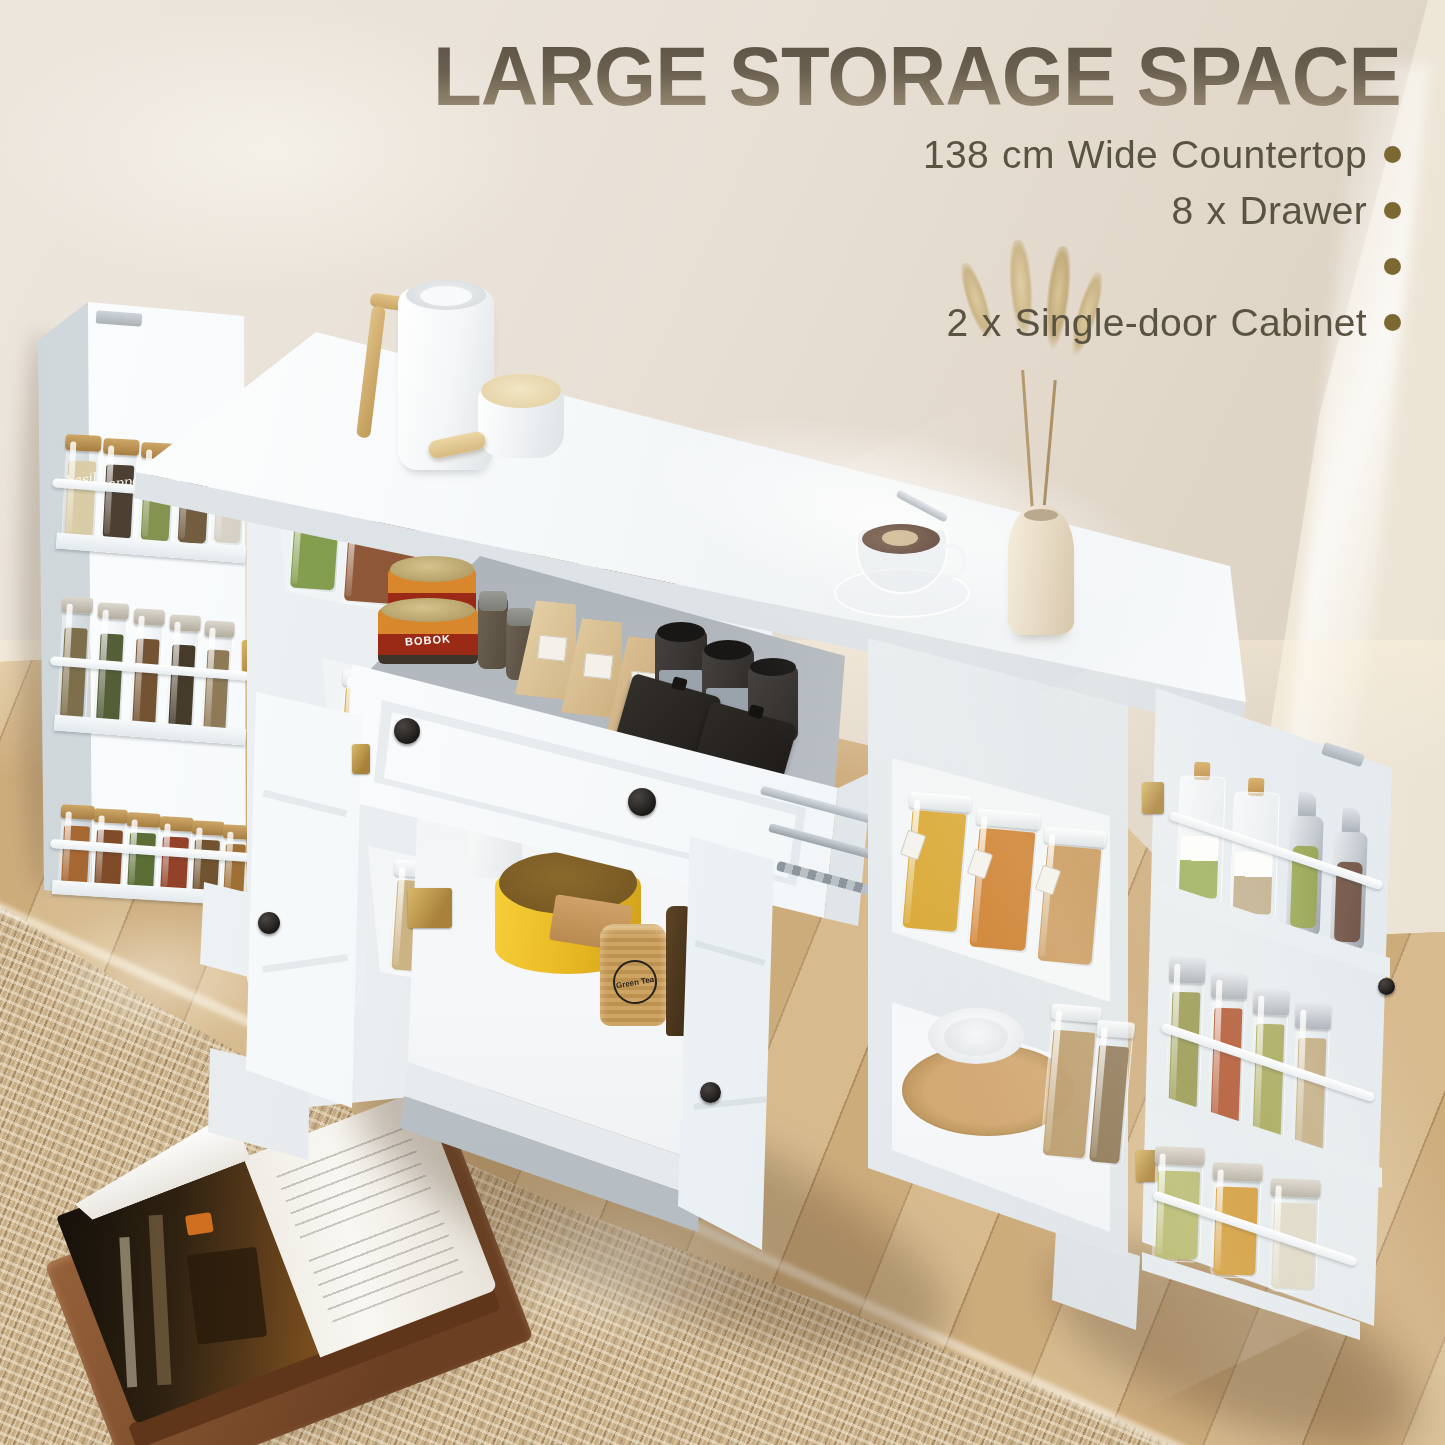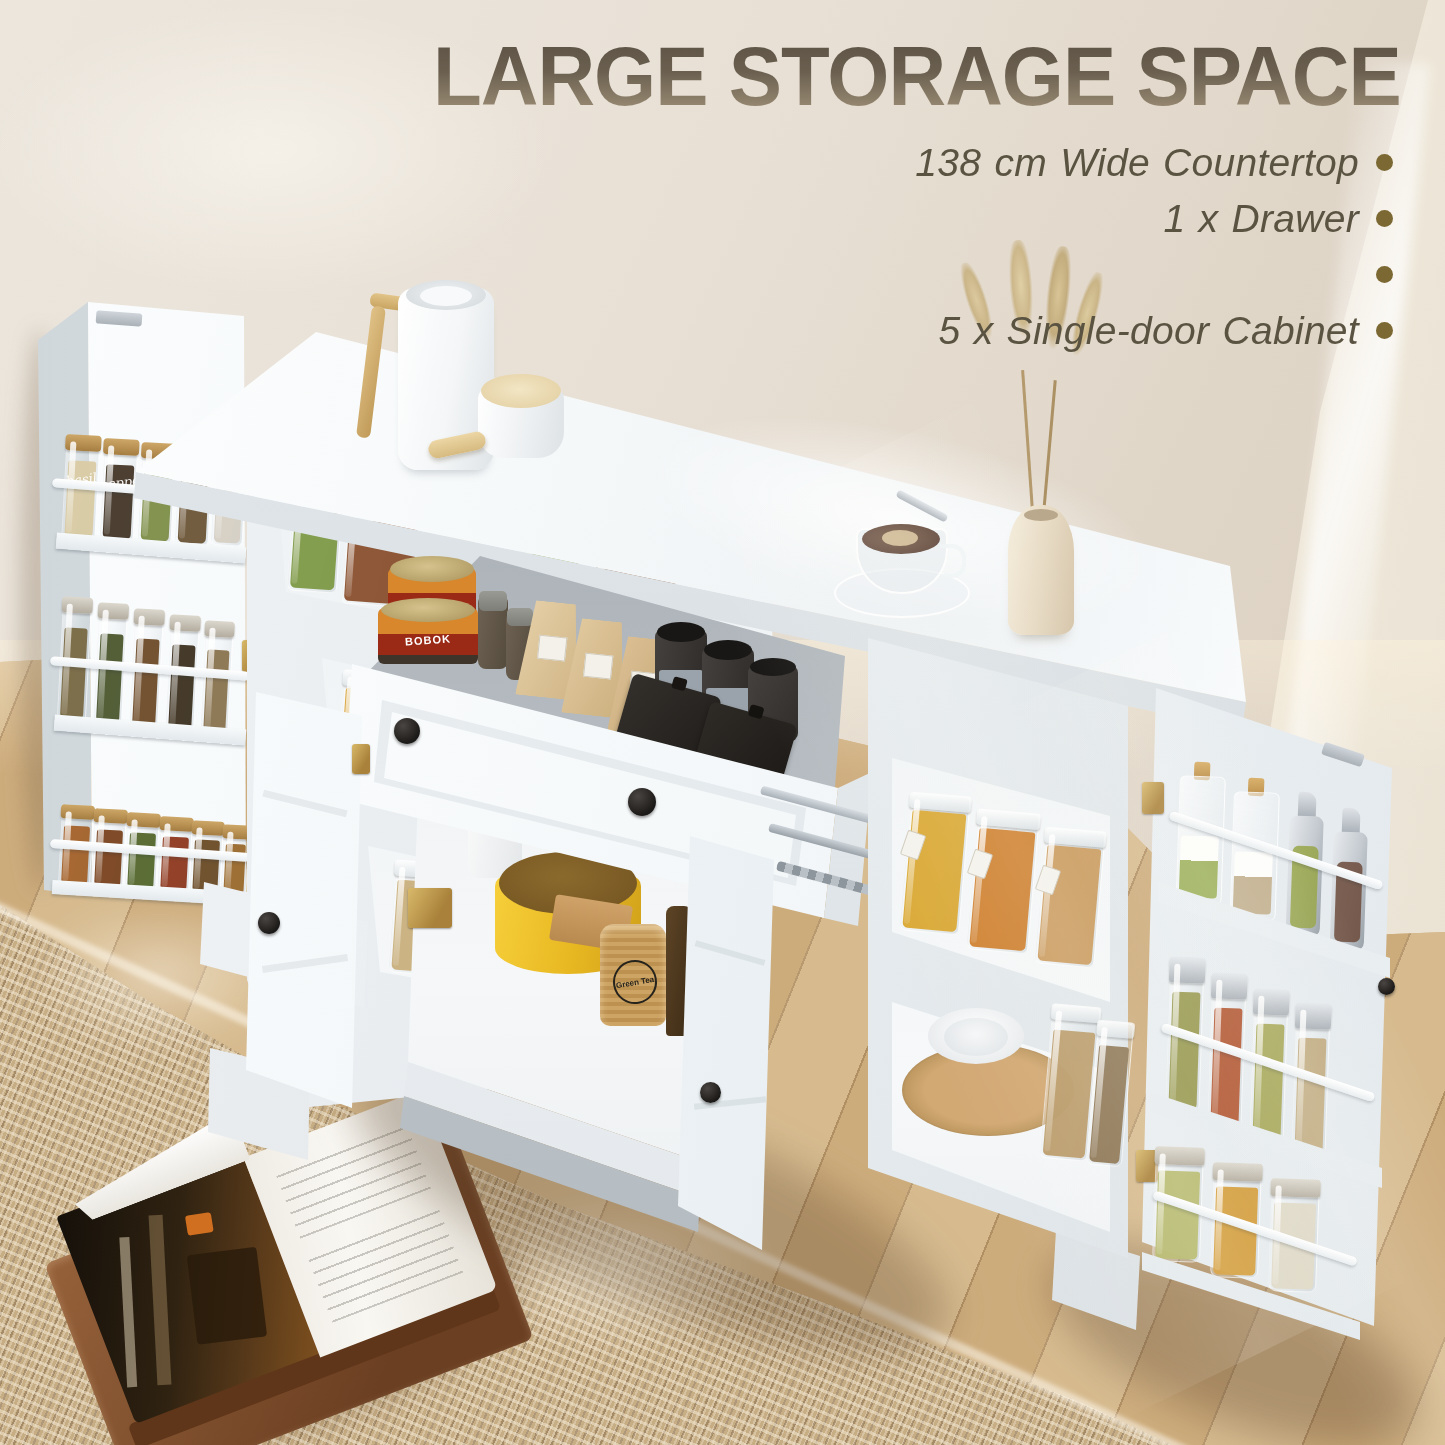--- a/index.html
+++ b/index.html
@@ -57,21 +57,21 @@
           font-family:"DejaVu Serif",serif;font-style:italic;font-size:13px;transform:rotate(-10deg);}
   .tag{position:absolute;width:17px;height:24px;background:#f4f2ec;border:1px solid #cfcabc;border-radius:2px;transform:rotate(14deg);}
   .cyl{position:absolute;border-radius:6px;}
   .etop{position:absolute;border-radius:50%;}
 
   
   .headline{position:absolute;top:34px;right:44px;margin:0;font-size:84px;line-height:1;font-weight:800;
             letter-spacing:-1px;transform:scaleX(.95);transform-origin:100% 50%;white-space:nowrap;
             background:linear-gradient(180deg,#5a5042 0%,#6b6050 45%,#a2937a 100%);
             -webkit-background-clip:text;background-clip:text;color:transparent;}
-  .features{position:absolute;top:126px;right:36px;margin:16px;padding:0;list-style:none;text-align:right;font-style:italic;}
+  .features{position:absolute;top:126px;right:36px;margin:8px;padding:0;list-style:none;text-align:right;}
   .features li{margin:0 0 15px 0;font-size:39px;line-height:41px;color:#5a5342;letter-spacing:.3px;word-spacing:2px;white-space:nowrap;}
   .dot{display:inline-block;width:17px;height:17px;border-radius:50%;background:#7b6832;margin-left:17px;vertical-align:middle;position:relative;top:-3px;}
 
   .mag-line{background:repeating-linear-gradient(0deg,rgba(130,128,120,.4) 0 2px,rgba(0,0,0,0) 2px 13px);}
   .stamp{position:absolute;width:40px;height:40px;border:2px solid #26231d;border-radius:50%;
          display:flex;align-items:center;justify-content:center;text-align:center;
          font-size:8px;line-height:9px;color:#26231d;transform:rotate(-10deg);font-weight:700;}
   .streak{background:linear-gradient(90deg,rgba(255,252,244,0),rgba(255,252,244,.14),rgba(255,252,244,0));}
 </style>
 </head>
@@ -487,18 +487,18 @@
       <div class="etop" style="left:16px;top:4px;width:34px;height:12px;background:#b9a88c"></div>
     </div>
   </div>
 
   <div class="abs streak" style="left:880px;top:420px;width:340px;height:980px;transform:rotate(-26deg)"></div>
   <div class="abs streak" style="left:1180px;top:620px;width:220px;height:860px;transform:rotate(-26deg)"></div>
 
   <h1 class="headline">LARGE STORAGE SPACE</h1>
   <ul class="features">
     <li><span>138 cm Wide Countertop</span><span class="dot"></span></li>
-    <li><span>1 x Drawer</span><span class="dot"></span></li>
+    <li><span>8 x Drawer</span><span class="dot"></span></li>
     <li><span class="dot"></span></li>
-    <li><span>5 x Single-door Cabinet</span><span class="dot"></span></li>
+    <li><span>2 x Single-door Cabinet</span><span class="dot"></span></li>
   </ul>
 
 </div>
 
 </body></html>

